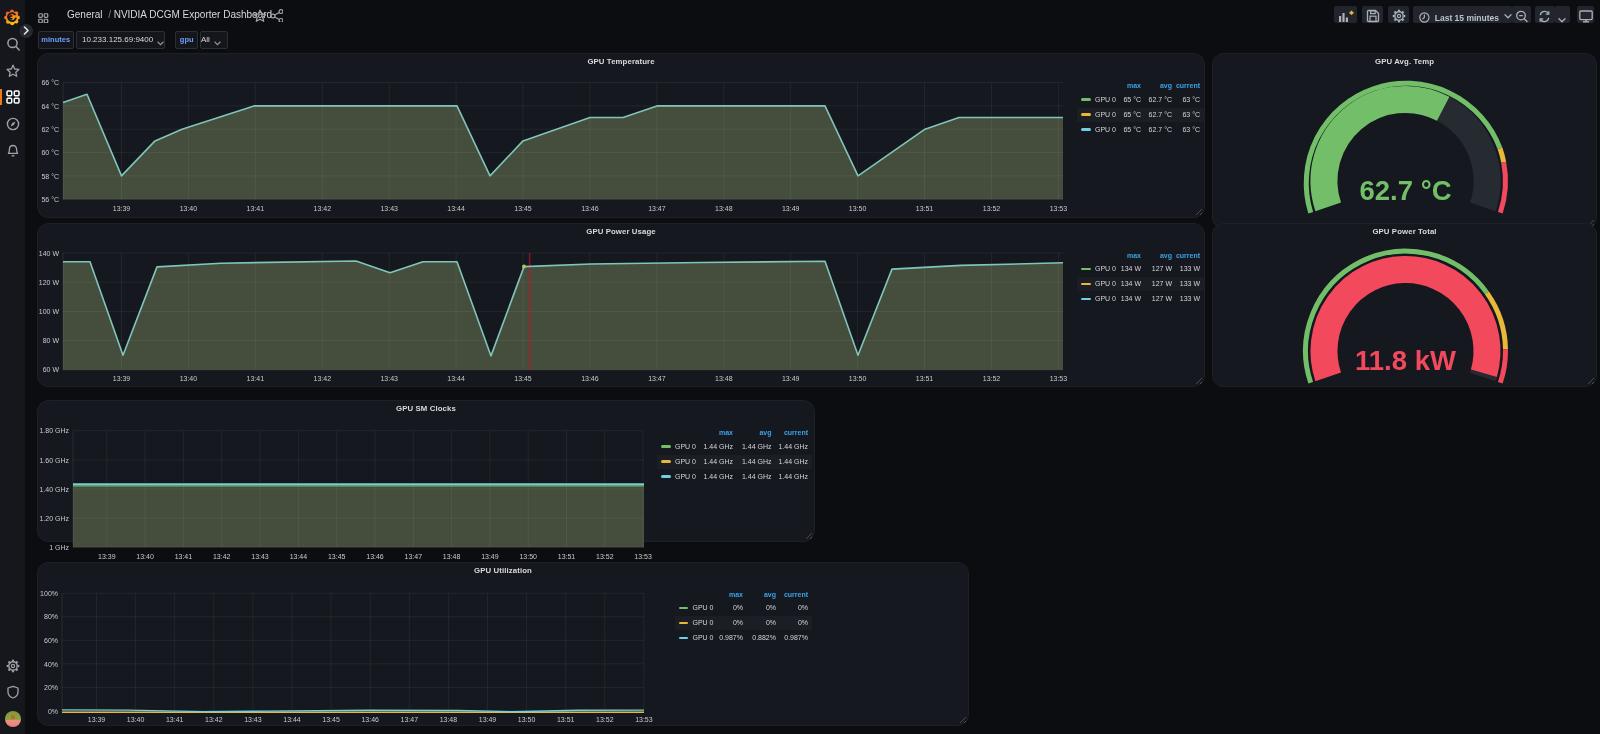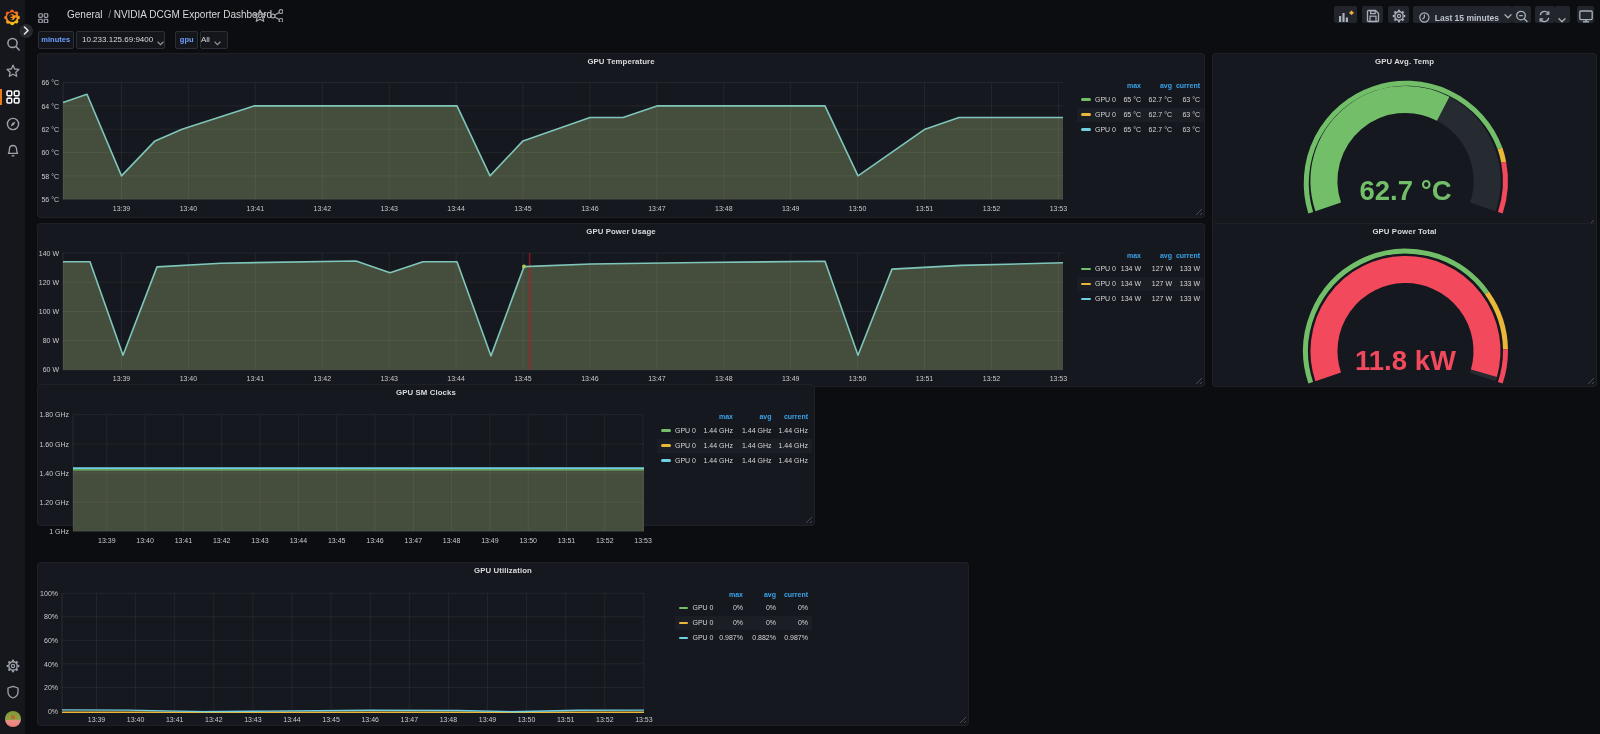--- a/index.html
+++ b/index.html
@@ -1,18 +1,18 @@
 <!DOCTYPE html>
 <html><head><meta charset="utf-8">
 <style>
 * { margin:0; padding:0; box-sizing:border-box; }
 html,body { width:1600px; height:734px; overflow:hidden; background:#0c0d11;
   font-family:"Liberation Sans", sans-serif; }
 #app { position:relative; width:1600px; height:734px; }
-.panel { position:absolute; background:#16181f; border:1px solid rgba(255,255,255,0.035); border-radius:4px; }
+.panel { position:absolute; background:#16181f; border:1px solid rgba(255,255,255,0.035); border-radius:12px; }
 .ptitle { position:absolute; top:3px; left:0; right:0; text-align:center; font-size:7.8px; font-weight:700; color:#d9dadc; letter-spacing:0.1px; }
 .ax { font-size:7px; fill:#c9cacc; font-family:"Liberation Sans", sans-serif; }
 .leg { position:absolute; top:0; height:100%; font-size:7px; color:#d4d5d7; }
 .leg .lhd { position:absolute; left:0; right:0; height:14px; }
 .leg .h { position:absolute; top:0; width:50px; text-align:right; color:#3aa3e9; font-weight:700; line-height:14px; }
 .leg .lhl { position:absolute; height:14px; background:rgba(255,255,255,0.028); }
 .leg .lrow { position:absolute; left:0; right:0; height:14px; line-height:14px; }
 .leg .mk { position:absolute; left:0; top:5.5px; width:9.5px; height:2.6px; border-radius:2px; }
 .leg .lb { position:absolute; left:14px; }
 .leg .v { position:absolute; top:0; width:60px; text-align:right; }
@@ -308,21 +308,21 @@
           <path d="M 273.9 68.9 A 100 100 0 0 1 292.5 125.2" fill="none" stroke="#EAB839" stroke-width="5"></path>
           <path d="M 292.5 125.2 A 100 100 0 0 1 287.3 158.7" fill="none" stroke="#F2495C" stroke-width="5"></path>
           <path d="M 270.9 149.3 A 81.5 81.5 0 0 1 269.8 152.9" fill="none" stroke="#262a31" stroke-width="27"></path>
           <path d="M 115.2 152.9 A 81.5 81.5 0 1 1 270.9 149.3" fill="none" stroke="#F2495C" stroke-width="27"></path>
           <text x="192.5" y="146" text-anchor="middle" font-size="27.5" font-weight="700" fill="#F2495C">11.8 kW</text>
         </svg></div>
       <svg width="9" height="9" viewBox="0 0 9 9" style="position:absolute;right:1px;bottom:1px">
         <path d="M8 2 L2 8 M8 6 L6 8" stroke="rgba(255,255,255,0.22)" stroke-width="1"></path>
       </svg>
     </div>
-    <div class="panel" style="left:37px;top:384px;width:778px;height:142px">
+    <div class="panel" style="left:37px;top:400px;width:778px;height:142px">
       <div class="ptitle">GPU SM Clocks</div>
       <div style="position:absolute;left:0;top:0"><svg width="778" height="164.5" viewBox="0 0 778 164.5">
           <polygon points="35,83.1 606,83.1 606,146.3 35,146.3" fill="#454d3c"></polygon>
           <line x1="35" y1="29.7" x2="606" y2="29.7" stroke="rgba(255,255,255,0.06)" stroke-width="1"></line>
           <line x1="35" y1="58.9" x2="606" y2="58.9" stroke="rgba(255,255,255,0.06)" stroke-width="1"></line>
           <line x1="35" y1="88" x2="606" y2="88" stroke="rgba(255,255,255,0.06)" stroke-width="1"></line>
           <line x1="35" y1="117.2" x2="606" y2="117.2" stroke="rgba(255,255,255,0.06)" stroke-width="1"></line>
           <line x1="35" y1="146.3" x2="606" y2="146.3" stroke="rgba(255,255,255,0.09)" stroke-width="1"></line>
           <line x1="68.8" y1="29.7" x2="68.8" y2="146.3" stroke="rgba(255,255,255,0.06)" stroke-width="1"></line>
           <line x1="107.1" y1="29.7" x2="107.1" y2="146.3" stroke="rgba(255,255,255,0.06)" stroke-width="1"></line>

